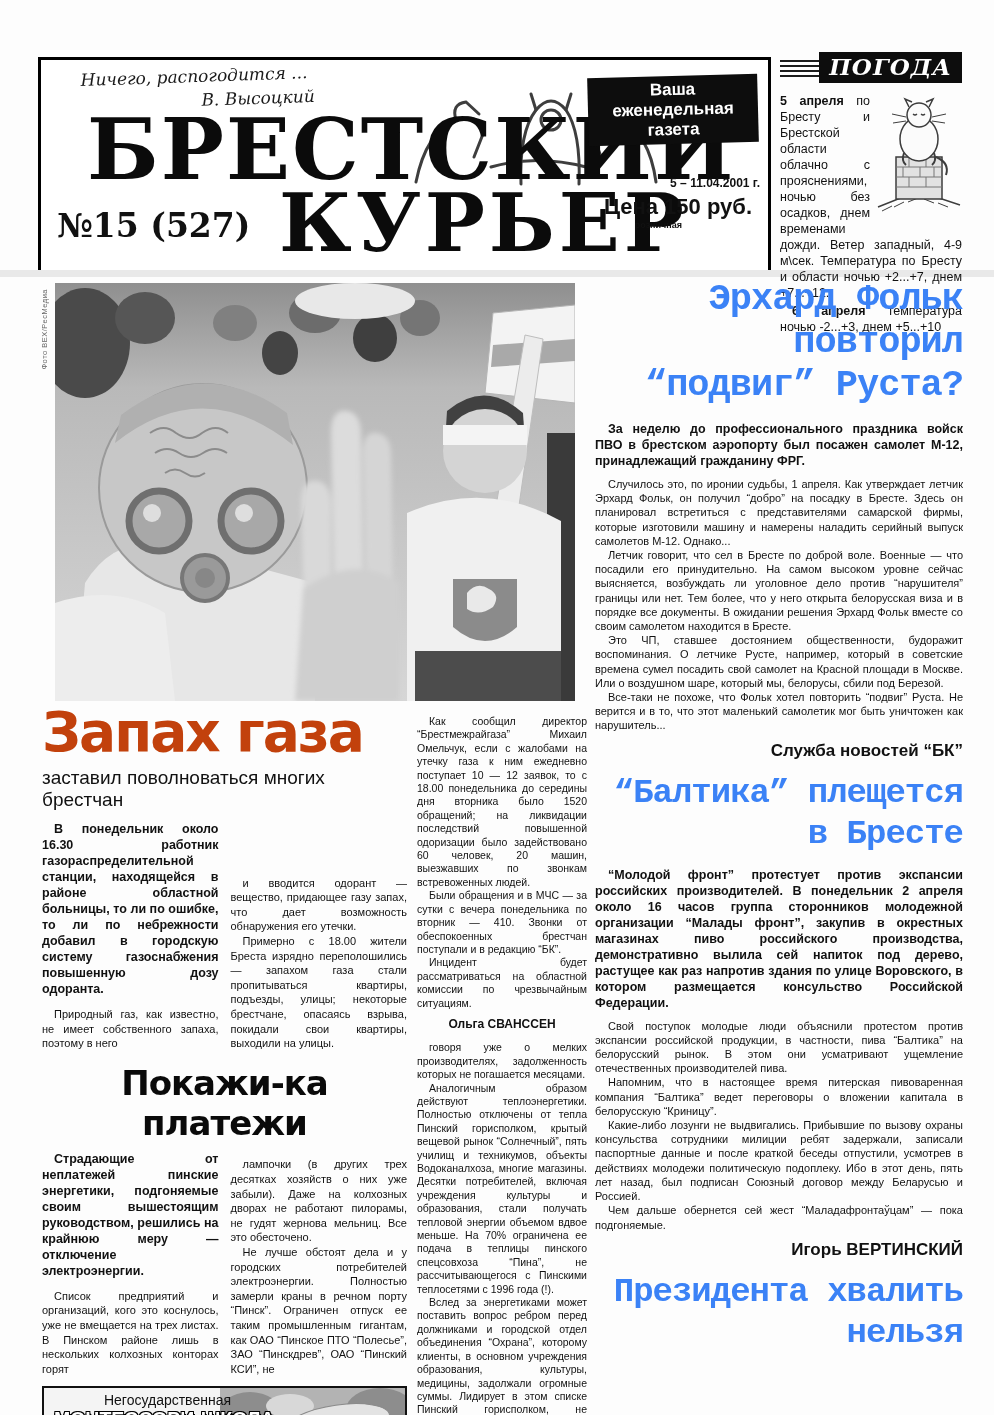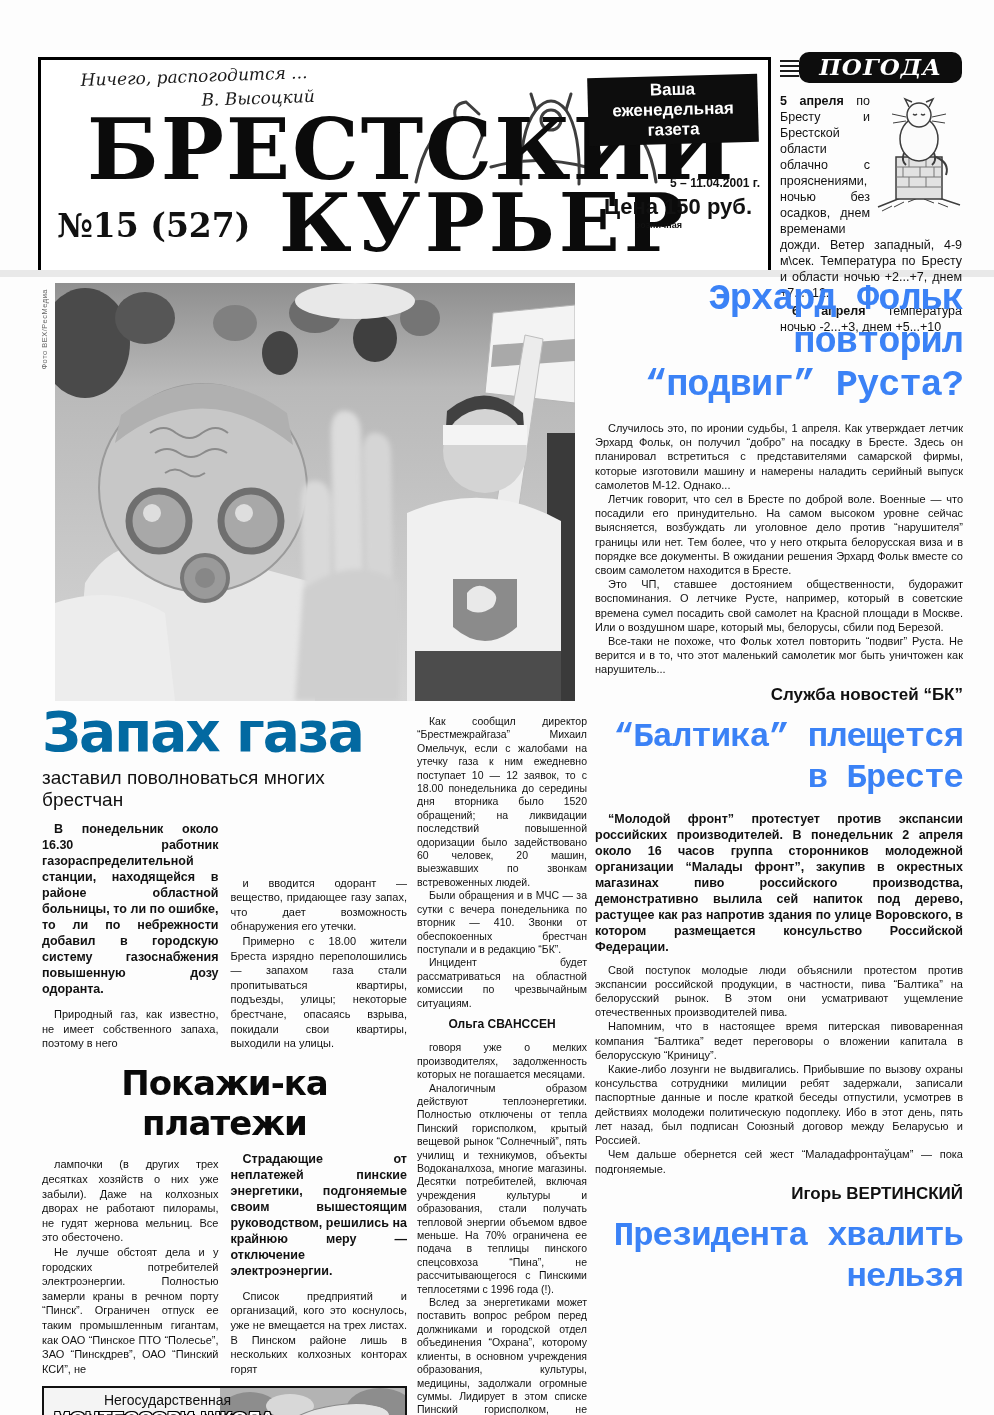--- a/index.html
+++ b/index.html
@@ -22,21 +22,21 @@
   .mast-date{position:absolute;right:8px;top:116px;font-weight:bold;font-size:12px;}
   .mast-price{position:absolute;right:16px;top:134px;font-weight:bold;font-size:22px;}
   .mast-price-note{position:absolute;right:86px;top:160px;font-weight:bold;font-size:9px;}
   .horses{position:absolute;left:330px;top:2px;}
   .scan-band{left:0;top:270px;width:994px;height:7px;background:#e9e9e9;}
 
   
   .weather{left:780px;top:52px;width:182px;}
   .pogoda-head{display:flex;align-items:flex-start;}
   .pogoda-stripes{flex:1;height:20px;margin-top:8px;background:repeating-linear-gradient(to bottom,#1c1c1c 0 2px,transparent 2px 5px);}
-  .pogoda-label{background:#0d0d0d;color:#fff;font-family:"DejaVu Serif",serif;font-style:italic;font-weight:bold;font-size:23px;padding:1px 20px 3px;letter-spacing:1px;border-radius:10px;}
+  .pogoda-label{background:#0d0d0d;color:#fff;font-family:"DejaVu Serif",serif;font-style:italic;font-weight:bold;font-size:23px;padding:1px 10px 3px;letter-spacing:1px;}
   .weather-body{margin-top:10px;font-size:12.5px;line-height:16px;text-align:justify;}
   .weather-body p{margin:0 0 2px;}
   .weather-body .lbl{font-weight:bold;}
   .weather-body .ind{text-indent:12px;}
   .cat-fig{float:right;margin:2px 0 2px 6px;}
 
   
   .photo{left:55px;top:283px;width:520px;height:418px;background:#c9c9c9;}
   .photo svg{display:block;}
   .photo-credit{position:absolute;left:-15px;top:6px;writing-mode:vertical-rl;transform:rotate(180deg);font-size:7.5px;color:#666;letter-spacing:.5px;}
@@ -48,21 +48,21 @@
   .h-sub{font-size:34px;line-height:41px;margin:6px 0 12px;}
   .lead{font-weight:bold;font-size:12.5px;line-height:16px;text-align:justify;margin:0 0 8px;text-indent:13px;}
   .bodyp{font-size:11px;line-height:14.2px;text-align:justify;text-indent:13px;margin:0;}
   .byline{font-weight:bold;font-size:17px;text-align:right;margin:8px 0 12px;}
 
   
   .lowerleft{left:42px;top:703px;width:545px;display:flex;gap:10px;}
   .left-main{width:365px;flex:0 0 365px;}
   .right-strip{flex:1;padding-top:12px;font-size:10.5px;line-height:13.4px;text-align:justify;}
   .right-strip p{margin:0;text-indent:12px;}
-  .h-gas{font-family:"DejaVu Sans",sans-serif;font-weight:800;font-size:55px;line-height:58px;letter-spacing:-2px;margin:0;color:#0369a1;}
+  .h-gas{font-family:"DejaVu Sans",sans-serif;font-weight:800;font-size:55px;line-height:58px;letter-spacing:-2px;margin:0;color:#c2410c;}
   .gas-sub{font-size:19px;margin:6px 0 10px;}
   .twocol{display:flex;gap:12px;align-items:flex-end;}
   .twocol .col{flex:1;}
   .col .lead2{font-weight:bold;font-size:12.5px;line-height:16px;text-align:justify;margin:0 0 10px;text-indent:12px;}
   .col p.t{font-size:11px;line-height:14.6px;text-align:justify;text-indent:12px;margin:0;}
   .h-pay{font-family:"DejaVu Sans",sans-serif;font-weight:800;font-size:34px;line-height:40px;letter-spacing:-1px;margin:12px 0 8px;color:#0a0a0a;text-align:center;}
   .byline-strip{font-weight:bold;font-size:12px;text-align:center;margin:8px 0 10px;text-indent:0 !important;}
 
   
   .adbox{margin-top:10px;height:168px;border:2px solid #111;position:relative;overflow:hidden;background:#f4f4f4;}
@@ -195,20 +195,21 @@
   </svg>
 </div>
 
 <div class="abs rightcol">
 
   <h1 class="serif-h h-folk">
     <span style="display:block">Эрхард Фольк</span>
     <span style="display:block">повторил</span>
     <span style="display:block">“подвиг” Руста?</span>
   </h1>
+  <p class="lead">За неделю до профессионального праздника войск ПВО в брестском аэропорту был посажен самолет М-12, принадлежащий гражданину ФРГ.</p>
   <p class="bodyp">Случилось это, по иронии судьбы, 1 апреля. Как утверждает летчик Эрхард Фольк, он получил “добро” на посадку в Бресте. Здесь он планировал встретиться с представителями самарской фирмы, которые изготовили машину и намерены наладить серийный выпуск самолетов М-12. Однако...</p>
   <p class="bodyp">Летчик говорит, что сел в Бресте по доброй воле. Военные — что посадили его принудительно. На самом высоком уровне сейчас выясняется, возбуждать ли уголовное дело против “нарушителя” границы или нет. Тем более, что у него открыта белорусская виза и в порядке все документы. В ожидании решения Эрхард Фольк вместе со своим самолетом находится в Бресте.</p>
   <p class="bodyp">Это ЧП, ставшее достоянием общественности, будоражит воспоминания. О летчике Русте, например, который в советские времена сумел посадить свой самолет на Красной площади в Москве. Или о воздушном шаре, который мы, белорусы, сбили под Березой.</p>
   <p class="bodyp">Все-таки не похоже, что Фольк хотел повторить “подвиг” Руста. Не верится и в то, что этот маленький самолетик мог быть уничтожен как нарушитель...</p>
   <div class="byline">Служба новостей “БК”</div>
 
   <h2 class="serif-h h-sub">
     <span style="display:block">“Балтика” плещется</span>
     <span style="display:block">в Бресте</span>
   </h2>
@@ -240,26 +241,26 @@
       <div class="col">
         <p class="t">и вводится одорант — вещество, придающее газу запах, что дает возможность обнаружения его утечки.</p>
         <p class="t">Примерно с 18.00 жители Бреста изрядно переполошились — запахом газа стали пропитываться квартиры, подъезды, улицы; некоторые брестчане, опасаясь взрыва, покидали свои квартиры, выходили на улицы.</p>
       </div>
     </div>
 
     <h2 class="h-pay">Покажи-ка платежи</h2>
 
     <div class="twocol">
       <div class="col">
+        <p class="lead2">Страдающие от неплатежей пинские энергетики, подгоняемые своим вышестоящим руководством, решились на крайнюю меру — отключение электроэнергии.</p>
+        <p class="t">Список предприятий и организаций, кого это коснулось, уже не вмещается на трех листах. В Пинском районе лишь в нескольких колхозных конторах горят</p>
+      </div>
+      <div class="col">
         <p class="t">лампочки (в других трех десятках хозяйств о них уже забыли). Даже на колхозных дворах не работают пилорамы, не гудят жернова мельниц. Все это обесточено.</p>
         <p class="t">Не лучше обстоят дела и у городских потребителей электроэнергии. Полностью замерли краны в речном порту “Пинск”. Ограничен отпуск ее таким промышленным гигантам, как ОАО “Пинское ПТО “Полесье”, ЗАО “Пинскдрев”, ОАО “Пинский КСИ”, не</p>
-      </div>
-      <div class="col">
-        <p class="lead2">Страдающие от неплатежей пинские энергетики, подгоняемые своим вышестоящим руководством, решились на крайнюю меру — отключение электроэнергии.</p>
-        <p class="t">Список предприятий и организаций, кого это коснулось, уже не вмещается на трех листах. В Пинском районе лишь в нескольких колхозных конторах горят</p>
       </div>
     </div>
 
     <div class="adbox">
       <svg class="ad-photo" width="185" height="164" viewBox="0 0 185 164">
         <rect width="185" height="164" fill="#b3b3b3"></rect>
         <g fill="#8d8d8d">
             <ellipse cx="30" cy="30" rx="34" ry="26"></ellipse>
             <ellipse cx="160" cy="22" rx="34" ry="22"></ellipse>
             <ellipse cx="170" cy="120" rx="30" ry="40"></ellipse>

